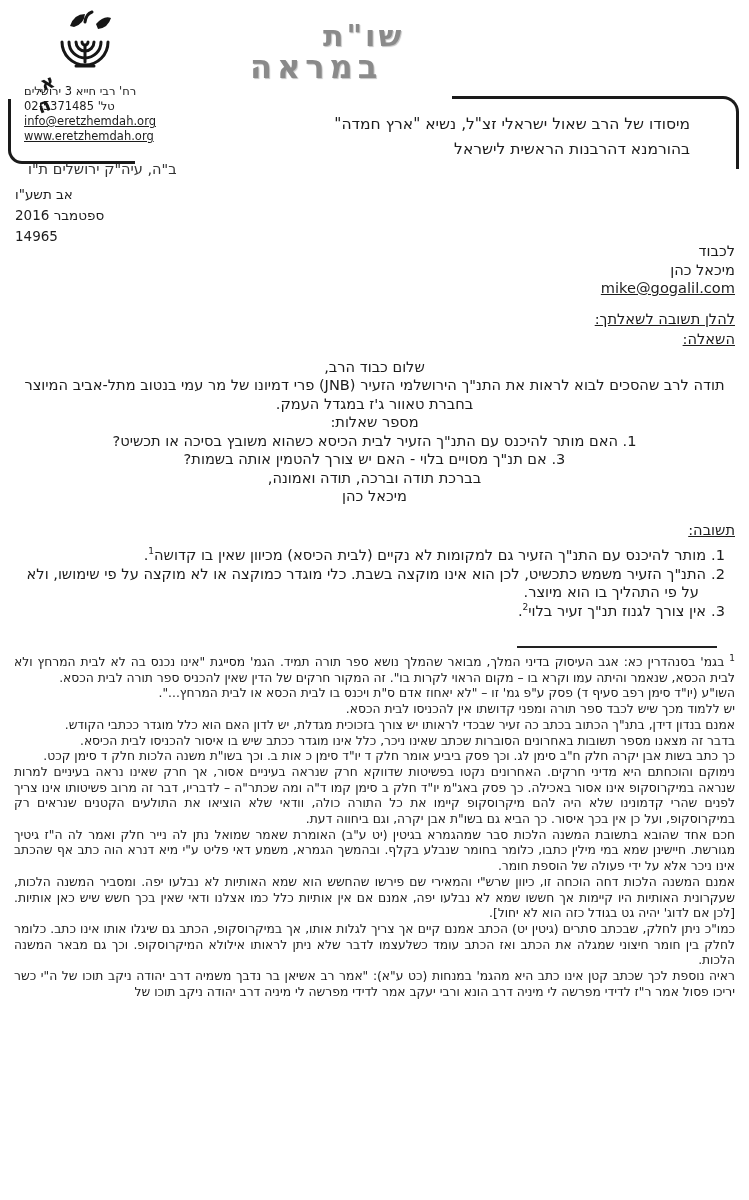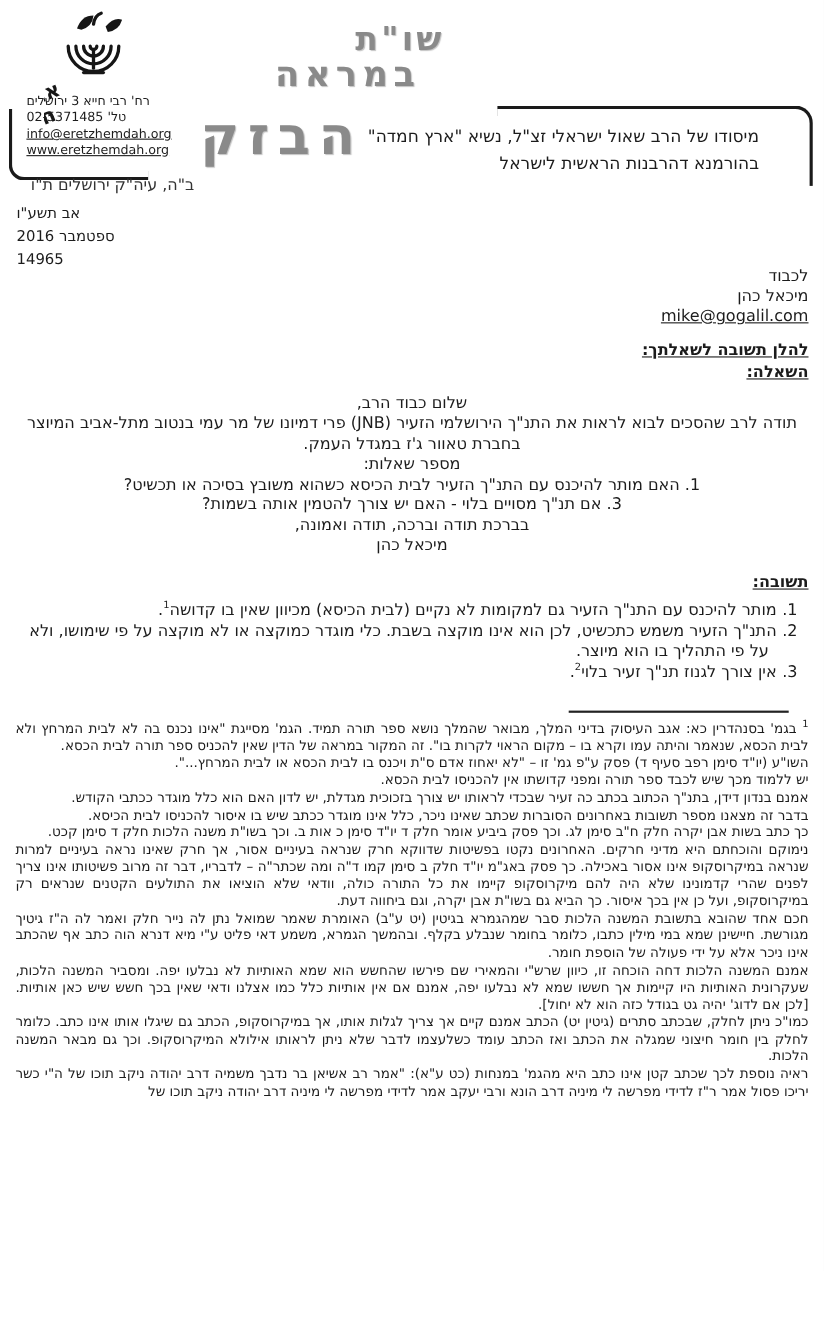--- a/index.html
+++ b/index.html
@@ -19,21 +19,21 @@
     border-left:3px solid #1a1a1a;border-bottom:3px solid #1a1a1a;border-bottom-left-radius:14px;}
   .subtitle{position:absolute;top:112px;right:59px;text-align:right;font-size:15.5px;line-height:25px;}
   .contact{position:absolute;top:84px;left:24px;width:160px;font-size:11.5px;line-height:15px;direction:rtl;text-align:left;}
   .contact .lnk{font-weight:normal;text-decoration:underline;color:#1c1c1c;display:inline-block;direction:ltr;}
   .blessing{position:absolute;top:161px;left:28px;font-size:14.5px;color:#333;}
   .meta{position:absolute;top:184px;left:15px;font-size:13.5px;line-height:21px;direction:rtl;text-align:left;}
   
   .body{position:absolute;top:242px;right:14px;left:14px;font-size:14.6px;line-height:18.5px;}
   .addressee{margin-bottom:12px;}
   .addressee a{color:#1c1c1c;text-decoration:underline;direction:ltr;display:inline-block;}
-  .hd{font-weight:bold;text-decoration:underline;margin:2px 0;}
+  .hd{font-weight:normal;text-decoration:underline;margin:2px 0;}
   .q-head{margin-bottom:9px;}
   .just{text-align:justify;}
   .q-block p{margin:0;text-align:center;}
   .q-items{margin:0;}
   .closing{margin-top:11px;}
   .ans-head{margin-top:15px;margin-bottom:7px;}
   .ans-item{padding-right:26px;text-indent:-26px;margin-right:10px;}
   .ans-item .num{margin-left:5px;}
   sup{font-size:9px;line-height:0;}
   .fn-sep{width:200px;border:none;border-top:2px solid #222;margin:26px 18px 7px 0;}
@@ -58,21 +58,20 @@
       <line x1="36" y1="56" x2="54" y2="56"></line>
     </g>
     <g font-family="DejaVu Sans, sans-serif" font-weight="bold" fill="#161616">
       <text x="16" y="76" font-size="19" transform="rotate(-22 16 76)">ארץ</text>
       <text x="12" y="99" font-size="19" transform="rotate(-22 12 99)">חמדה</text>
     </g>
   </svg>
 
   <div class="brand-line t1">שו"ת</div>
   <div class="brand-line t2">במראה</div>
-  <div class="brand-line t3">הבזק</div>
 
   <div class="bracket-right"></div>
   <div class="bracket-left"></div>
 
   <div class="subtitle">
     <div>מיסודו של הרב שאול ישראלי זצ"ל, נשיא "ארץ חמדה"</div>
     <div>בהורמנא דהרבנות הראשית לישראל</div>
   </div>
 
   <div class="contact">
@@ -123,21 +122,21 @@
         <span class="num">2.</span><span>התנ"ך הזעיר משמש כתכשיט, לכן הוא אינו מוקצה בשבת. כלי מוגדר כמוקצה או לא מוקצה על פי שימושו, ולא על פי התהליך בו הוא מיוצר.</span><sup></sup><span></span>
       </div>
       <div class="ans-item">
         <span class="num">3.</span><span>אין צורך לגנוז תנ"ך זעיר בלוי</span><sup>2</sup><span>.</span>
       </div>
     </div>
 
     <hr class="fn-sep">
 
     <div class="footnotes">
-      <p><sup>1</sup> <span>בגמ' בסנהדרין כא: אגב העיסוק בדיני המלך, מבואר שהמלך נושא ספר תורה תמיד. הגמ' מסייגת "אינו נכנס בה לא לבית המרחץ ולא לבית הכסא, שנאמר והיתה עמו וקרא בו – מקום הראוי לקרות בו". זה המקור במראה של הדין שאין להכניס ספר תורה לבית הכסא.</span></p>
+      <p><sup>1</sup> <span>בגמ' בסנהדרין כא: אגב העיסוק בדיני המלך, מבואר שהמלך נושא ספר תורה תמיד. הגמ' מסייגת "אינו נכנס בה לא לבית המרחץ ולא לבית הכסא, שנאמר והיתה עמו וקרא בו – מקום הראוי לקרות בו". זה המקור חרקים של הדין שאין להכניס ספר תורה לבית הכסא.</span></p>
       <p>השו"ע (יו"ד סימן רפב סעיף ד) פסק ע"פ גמ' זו – "לא יאחוז אדם ס"ת ויכנס בו לבית הכסא או לבית המרחץ...".</p>
       <p>יש ללמוד מכך שיש לכבד ספר תורה ומפני קדושתו אין להכניסו לבית הכסא.</p>
       <p>אמנם בנדון דידן, בתנ"ך הכתוב בכתב כה זעיר שבכדי לראותו יש צורך בזכוכית מגדלת, יש לדון האם הוא כלל מוגדר ככתבי הקודש.</p>
       <p>בדבר זה מצאנו מספר תשובות באחרונים הסוברות שכתב שאינו ניכר, כלל אינו מוגדר ככתב שיש בו איסור להכניסו לבית הכיסא.</p>
       <p>כך כתב בשות אבן יקרה חלק ח"ב סימן לג. וכך פסק ביביע אומר חלק ד יו"ד סימן כ אות ב. וכך בשו"ת משנה הלכות חלק ד סימן קכט.</p>
       <p>נימוקם והוכחתם היא מדיני חרקים. האחרונים נקטו בפשיטות שדווקא חרק שנראה בעיניים אסור, אך חרק שאינו נראה בעיניים למרות שנראה במיקרוסקופ אינו אסור באכילה. כך פסק באג"מ יו"ד חלק ב סימן קמו ד"ה ומה שכתר"ה – לדבריו, דבר זה מרוב פשיטותו אינו צריך לפנים שהרי קדמונינו שלא היה להם מיקרוסקופ קיימו את כל התורה כולה, וודאי שלא הוציאו את התולעים הקטנים שנראים רק במיקרוסקופ, ועל כן אין בכך איסור. כך הביא גם בשו"ת אבן יקרה, וגם ביחווה דעת.</p>
       <p>חכם אחד שהובא בתשובת המשנה הלכות סבר שמהגמרא בגיטין (יט ע"ב) האומרת שאמר שמואל נתן לה נייר חלק ואמר לה ה"ז גיטיך מגורשת. חיישינן שמא במי מילין כתבו, כלומר בחומר שנבלע בקלף. ובהמשך הגמרא, משמע דאי פליט ע"י מיא דנרא הוה כתב אף שהכתב אינו ניכר אלא על ידי פעולה של הוספת חומר.</p>
       <p>אמנם המשנה הלכות דחה הוכחה זו, כיוון שרש"י והמאירי שם פירשו שהחשש הוא שמא האותיות לא נבלעו יפה. ומסביר המשנה הלכות, שעקרונית האותיות היו קיימות אך חששו שמא לא נבלעו יפה, אמנם אם אין אותיות כלל כמו אצלנו ודאי שאין בכך חשש שיש כאן אותיות. [לכן אם לדוג' יהיה גט בגודל כזה הוא לא יחול].</p>
       <p>כמו"כ ניתן לחלק, שבכתב סתרים (גיטין יט) הכתב אמנם קיים אך צריך לגלות אותו, אך במיקרוסקופ, הכתב גם שיגלו אותו אינו כתב. כלומר לחלק בין חומר חיצוני שמגלה את הכתב ואז הכתב עומד כשלעצמו לדבר שלא ניתן לראותו אילולא המיקרוסקופ. וכך גם מבאר המשנה הלכות.</p>
       <p>ראיה נוספת לכך שכתב קטן אינו כתב היא מהגמ' במנחות (כט ע"א): "אמר רב אשיאן בר נדבך משמיה דרב יהודה ניקב תוכו של ה"י כשר יריכו פסול אמר ר"ז לדידי מפרשה לי מיניה דרב הונא ורבי יעקב אמר לדידי מפרשה לי מיניה דרב יהודה ניקב תוכו של</p>

